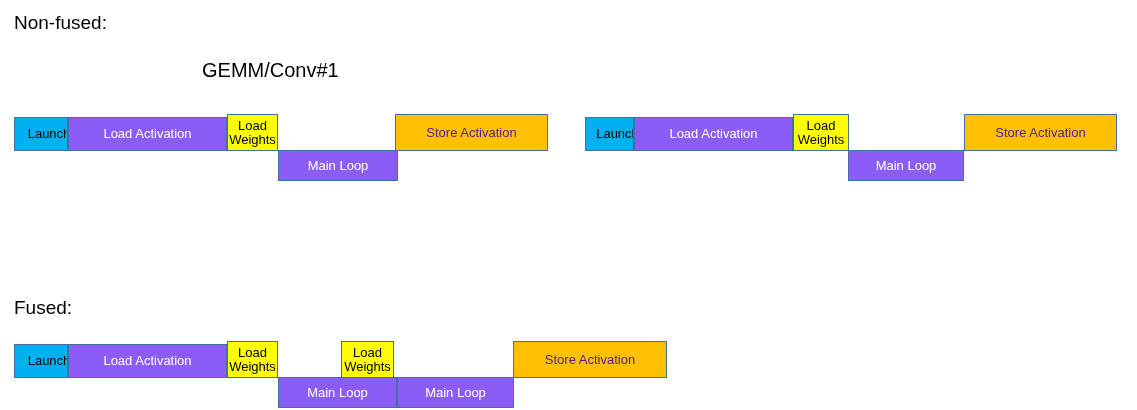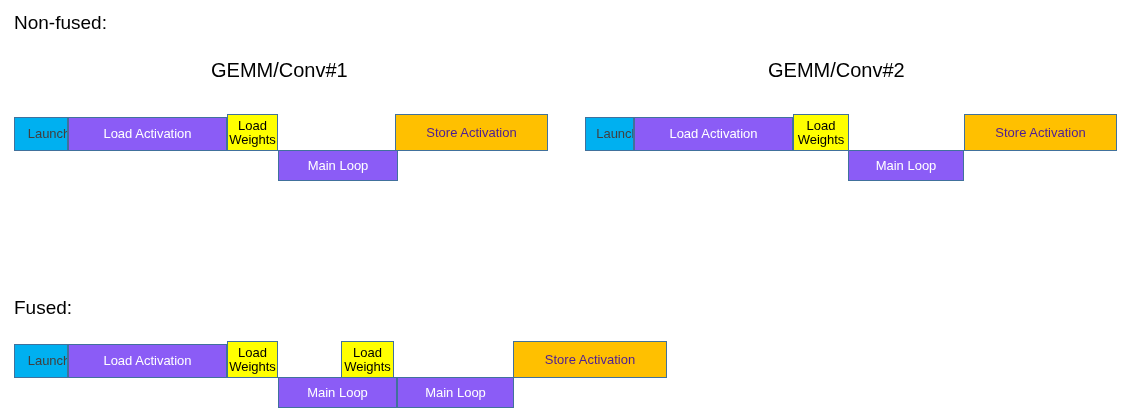--- a/index.html
+++ b/index.html
@@ -41,35 +41,34 @@
     box-sizing: border-box;
     border: 1px solid #41719C;
     display: flex;
     align-items: center;
     justify-content: center;
     text-align: center;
     line-height: 1.02;
     overflow: hidden;
     white-space: pre-line;
   }
-  .bar-launch   { background: #00B0F0; color: #404040; font-size: 13px; padding-left: 16px; }
+  .bar-launch   { background: #00B0F0; color: #000000; font-size: 13px; padding-left: 16px; }
   .bar-purple   { background: #8b5cf6; color: #ffffff; font-size: 13px; }
   .bar-yellow   { background: #FFFF00; color: #000000; font-size: 13px; text-align: center; }
   .bar-orange   { background: #FFC000; color: #4c1d95; font-size: 13px; }
 </style>
 </head>
 <body>
 
 <div id="canvas">
 
   <div class="section-label" id="nonfused-label" style="left: 14px; top: 13px;">Non-fused:</div>
 
-  <div class="group-title" id="group1-title" style="left: 202px; top: 60px; margin-left: 9px;">GEMM/Conv#1</div>
+  <div class="group-title" id="group1-title" style="left: 202px; top: 60px;">GEMM/Conv#1</div>
 
-  <div class="group-title" id="group2-title" style="left: 768px; top: 60px;">GEMM/Conv#2</div>
 
   <div class="bar bar-launch" id="nf1-launch" style="left: 14px; top: 117px; width: 54px; height: 34px;">Launch</div>
 
   <div class="bar bar-purple" id="nf1-loadact" style="left: 68px; top: 117px; width: 159px; height: 34px;">Load Activation</div>
 
   <div class="bar bar-yellow" id="nf1-loadw" style="left: 227px; top: 114px; width: 51px; height: 37px;">Load
 Weights</div>
 
   <div class="bar bar-purple" id="nf1-mainloop" style="left: 278px; top: 150px; width: 120px; height: 31px;">Main Loop</div>
 

